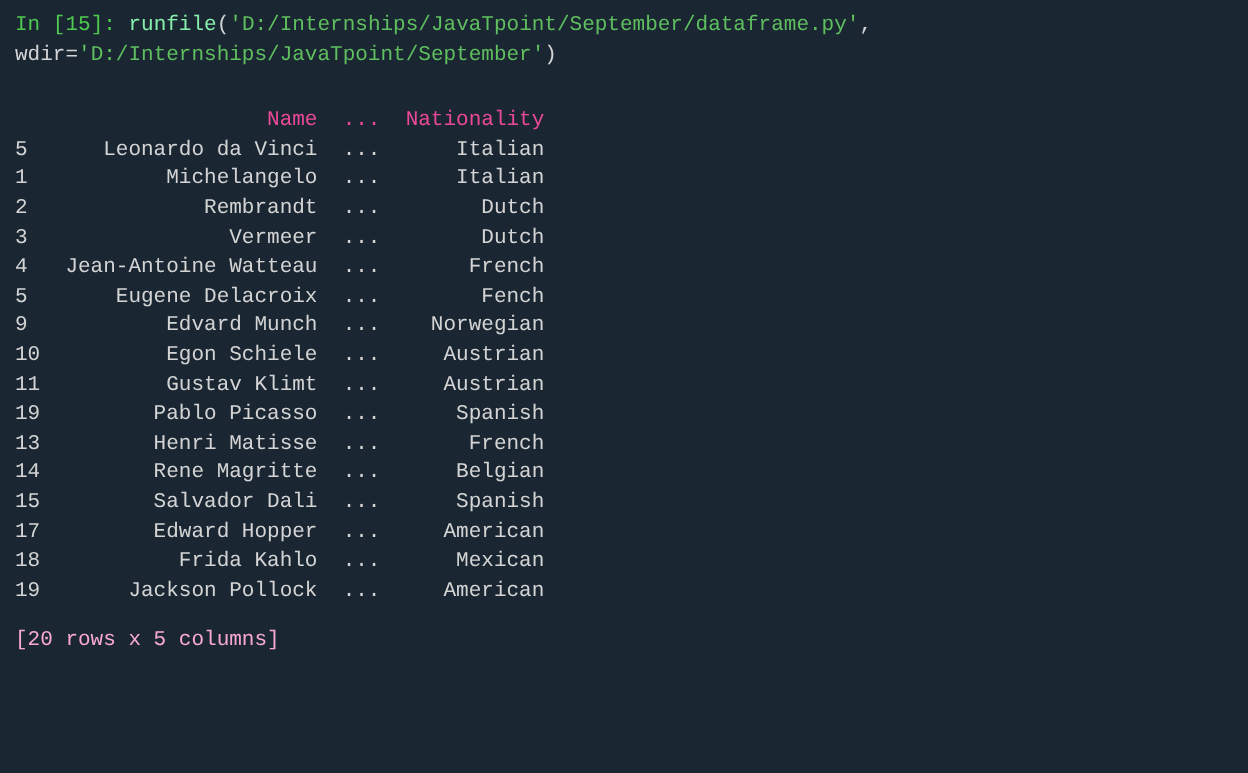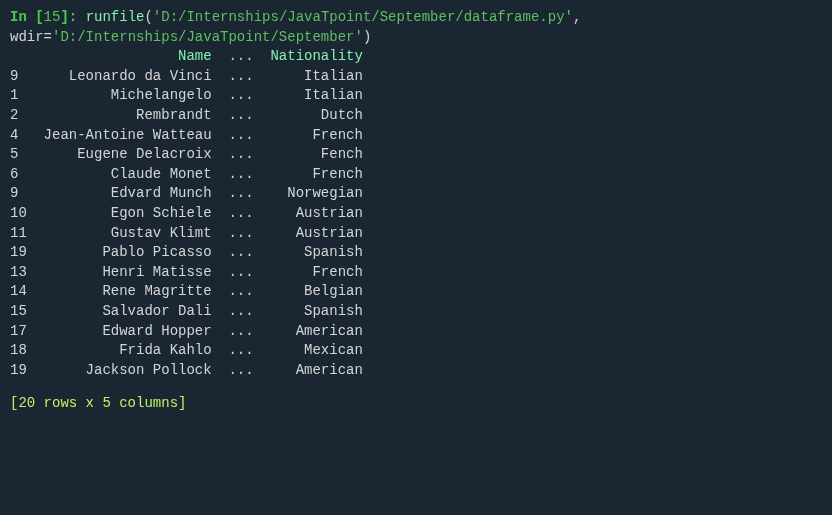--- a/index.html
+++ b/index.html
@@ -13,21 +13,21 @@
       font-family: 'Consolas', 'Monaco', 'Courier New', monospace;
       font-size: 14px;
       line-height: 1.4;
       padding: 8px 10px;
       width: 832px;
       height: 515px;
       overflow: hidden;
     }
     .prompt-in {
       color: #4ec94e;
-      font-weight: bold;
+      font-weight: normal;
     }
     .prompt-num {
       color: #4ec94e;
       font-weight: normal;
     }
     .func-name {
       color: #86efac;
     }
     .string-lit {
       color: #5fbf5f;
@@ -37,45 +37,46 @@
     }
     .paren {
       color: #d4d4d4;
     }
     .output-line {
       white-space: pre;
       color: #d4d4d4;
     }
     .header-row {
       white-space: pre;
-      color: #86efac;
+      color: #ec4899;
+      margin-top: 24px;
     }
     .summary-row {
       white-space: pre;
-      color: #bef264;
+      color: #f9a8d4;
       margin-top: 14px;
     }
     .cmd-line {
       white-space: pre-wrap;
     }
   </style>
 </head>
 <body>
 
 <div class="cmd-line"><span class="prompt-in">In [</span><span class="prompt-num">15</span><span class="prompt-in">]: </span><span class="func-name">runfile</span><span class="paren">(</span><span class="string-lit">'D:/Internships/JavaTpoint/September/dataframe.py'</span><span class="paren">, </span><span class="param-name">wdir</span><span class="paren">=</span><span class="string-lit">'D:/Internships/JavaTpoint/September'</span><span class="paren">)</span></div>
 
 <div class="header-row">                    Name  ...  Nationality</div>
 
 <div>
-  <div class="output-line">9      Leonardo da Vinci  ...      Italian</div>
+  <div class="output-line">5      Leonardo da Vinci  ...      Italian</div>
   <div class="output-line">1           Michelangelo  ...      Italian</div>
   <div class="output-line">2              Rembrandt  ...        Dutch</div>
+  <div class="output-line">3                Vermeer  ...        Dutch</div>
   <div class="output-line">4   Jean-Antoine Watteau  ...       French</div>
   <div class="output-line">5       Eugene Delacroix  ...        Fench</div>
-  <div class="output-line">6           Claude Monet  ...       French</div>
   <div class="output-line">9           Edvard Munch  ...    Norwegian</div>
   <div class="output-line">10          Egon Schiele  ...     Austrian</div>
   <div class="output-line">11          Gustav Klimt  ...     Austrian</div>
   <div class="output-line">19         Pablo Picasso  ...      Spanish</div>
   <div class="output-line">13         Henri Matisse  ...       French</div>
   <div class="output-line">14         Rene Magritte  ...      Belgian</div>
   <div class="output-line">15         Salvador Dali  ...      Spanish</div>
   <div class="output-line">17         Edward Hopper  ...     American</div>
   <div class="output-line">18           Frida Kahlo  ...      Mexican</div>
   <div class="output-line">19       Jackson Pollock  ...     American</div>

